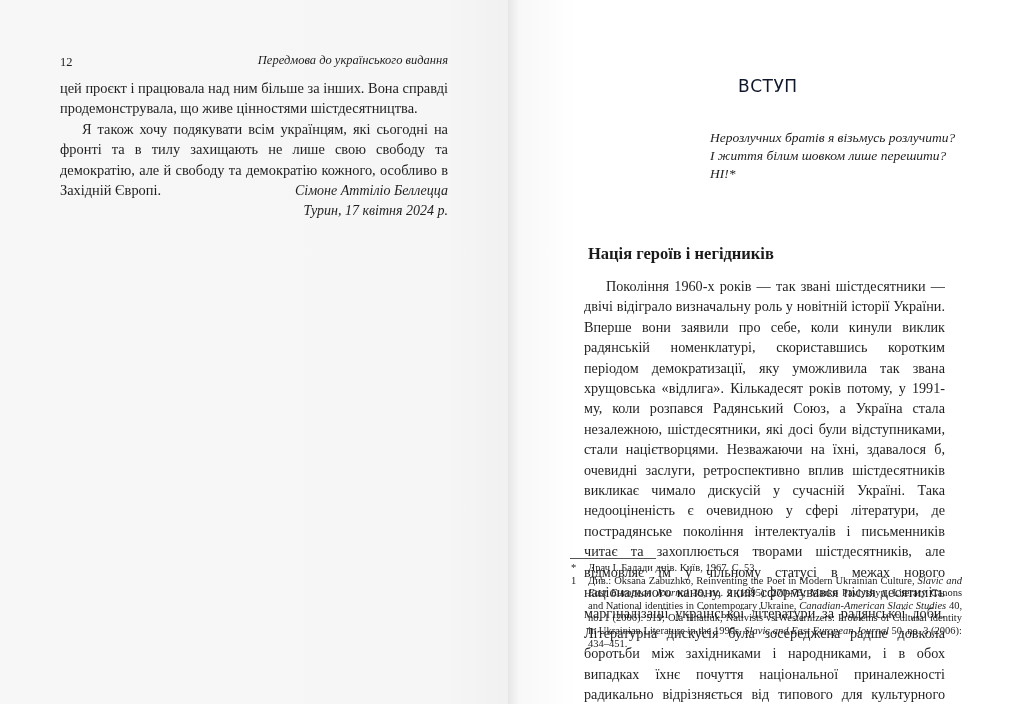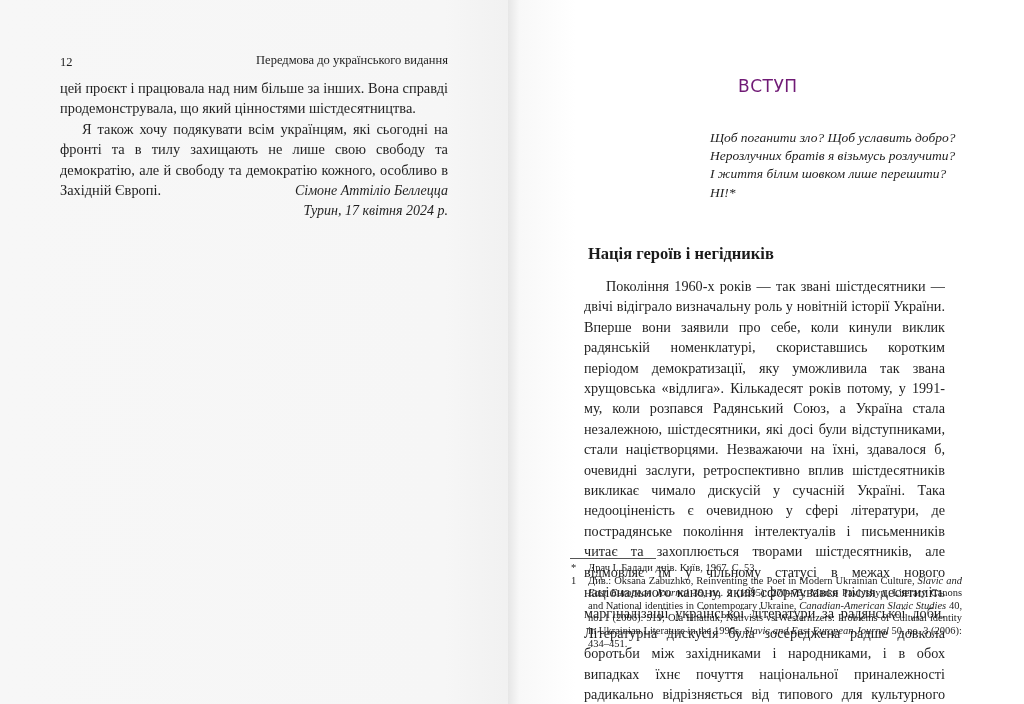--- a/index.html
+++ b/index.html
@@ -16,37 +16,37 @@
     }
     .page-right {
       left: 508px; width: 516px;
       background: linear-gradient(to right, #e6e6e6 0%, #f8f8f8 2%, #ffffff 12%, #ffffff 100%);
     }
     .running-head {
       position: absolute; top: 53px; left: 60px; width: 388px; height: 16px;
       font-family: "Liberation Serif", serif; font-size: 12.5px;
     }
     .page-number { position: absolute; left: 0; top: 2px; }
-    .running-title { position: absolute; right: 0; top: 0; }
+    .running-title { position: absolute; right: 0; top: 0; font-style: italic; }
     .left-body {
       position: absolute; top: 78px; left: 60px; width: 388px;
       font-family: "Liberation Serif", serif; font-size: 14.4px; line-height: 20.4px;
       text-align: justify;
     }
     .left-body p { margin: 0; }
     .indent { text-indent: 22px; }
     .signature {
       position: absolute; top: 181px; left: 60px; width: 388px;
       font-family: "Liberation Serif", serif; font-style: italic; font-size: 14px; line-height: 20px;
       text-align: right;
     }
     .chapter-title {
       position: absolute; top: 76px; left: 738px;
       font-family: "DejaVu Sans", "Liberation Sans", sans-serif; font-size: 17px; letter-spacing: 0.5px;
-      color: #701a75;
+      color: #0f172a;
     }
     .epigraph {
       position: absolute; top: 129px; left: 710px; width: 270px;
       font-family: "Liberation Serif", serif; font-style: italic; font-size: 13.5px; line-height: 18.2px;
     }
     .section-heading {
       position: absolute; top: 244px; left: 588px;
       font-family: "Liberation Serif", serif; font-weight: bold; font-size: 16.5px;
       color: #1a1a1a;
     }
@@ -70,35 +70,34 @@
   </style>
 </head>
 <body>
 
 <div class="page page-left">
   <div class="running-head">
     <span class="page-number">12</span>
     <span class="running-title">Передмова до українського видання</span>
   </div>
   <div class="left-body">
-    <p>цей проєкт і працювала над ним більше за інших. Вона справді продемонструвала, що який цінностями шістдесятництва.</p>
+    <p>цей проєкт і працювала над ним більше за інших. Вона справді продемонструвала, що живе цінностями шістдесятництва.</p>
     <p class="indent">Я також хочу подякувати всім українцям, які сьогодні на фронті та в тилу захищають не лише свою свободу та демократію, але й свободу та демократію кожного, особливо в Західній Європі.</p>
   </div>
   <div class="signature">
     <div>Сімоне Аттіліо Беллецца</div>
     <div>Турин, 17 квітня 2024 р.</div>
   </div>
 </div>
 
 <div class="page page-right"></div>
 
 <div class="chapter-title">ВСТУП</div>
 
 <div class="epigraph">
-  <div>Щоб поганити зло? Щоб уславить добро?</div>
   <div>Нерозлучних братів я візьмусь розлучити?</div>
   <div>І життя білим шовком лише перешити?</div>
   <div>НІ!*</div>
 </div>
 
 <div class="section-heading">Нація героїв і негідників</div>
 
 <div class="right-body">
   <p><span>Покоління 1960-х років — так звані шістдесятники — двічі відіграло визначальну роль у новітній історії України. Вперше вони заявили про себе, коли кинули виклик радянській номенклатурі, скориставшись коротким періодом демократизації, яку уможливила так звана хрущовська «відлига». Кількадесят років потому, у 1991-му, коли розпався Радянський Союз, а Україна стала незалежною, шістдесятники, які досі були відступниками, стали націєтворцями. Незважаючи на їхні, здавалося б, очевидні заслуги, ретроспективно вплив шістдесятників викликає чимало дискусій у сучасній Україні. Така недооціненість є очевидною у сфері літератури, де пострадянське покоління інтелектуалів і письменників читає та захоплюється творами шістдесятників, але відмовляє їм у чільному статусі в межах нового національного канону, який сформувався після десятиліть маргіналізації української літератури за радянської доби. Літературна дискусія була зосереджена радше довкола боротьби між західниками і народниками, і в обох випадках їхнє почуття національної приналежності радикально відрізняється від типового для культурного ренесансу 1960-х років</span><sup>1</sup><span>.</span></p>
 </div>

